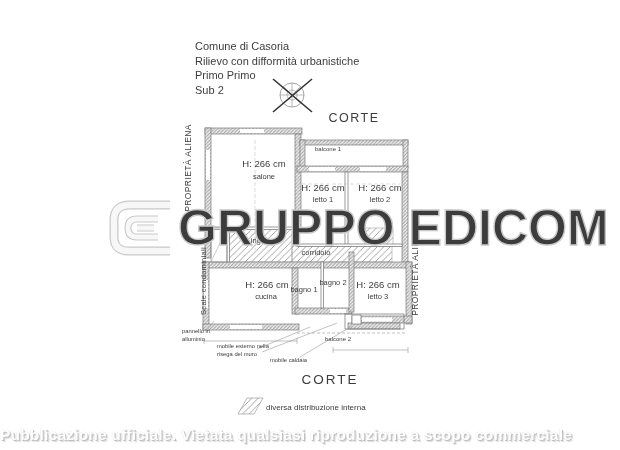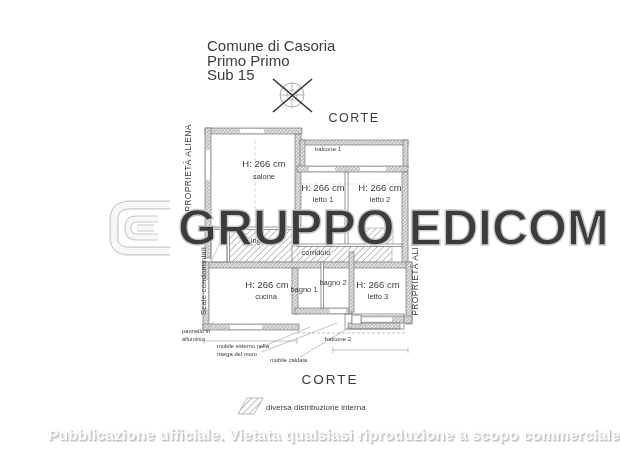--- a/index.html
+++ b/index.html
@@ -1,35 +1,36 @@
 <!DOCTYPE html>
 <html><head>
 <meta charset="utf-8">
 <style>
   html,body{margin:0;padding:0;background:#fff;}
   .page{position:relative;width:620px;height:450px;background:#ffffff;overflow:hidden;
         font-family:"Liberation Sans", sans-serif;}
-  .header-block{position:absolute;left:207px;top:39px;font-size:15px;line-height:14.5px;
+  .header-block{position:absolute;left:195px;top:39px;font-size:11px;line-height:14.5px;
         color:#3d3d3d;white-space:nowrap;}
   svg{position:absolute;left:0;top:0;}
   svg text{font-family:"Liberation Sans", sans-serif;fill:#3c3c3c;}
-  .footer-bar{position:absolute;left:0;bottom:2px;width:100%;height:22px;text-align:right;
+  .footer-bar{position:absolute;left:0;bottom:2px;width:100%;height:22px;text-align:left;
         font-size:15.5px;font-weight:700;letter-spacing:.2px;color:#ffffff;
         text-shadow:1px 1px 0 #c0c0c0, 2px 2px 1px #dadada, 0 0 1px #cccccc;
         white-space:nowrap;}
 </style>
 </head>
 <body>
 
 <div class="page">
 
   <div class="header-block">
     <div>Comune di Casoria</div>
+    <div>Rilievo con difformità urbanistiche</div>
     <div>Primo Primo</div>
-    <div>Sub 15</div>
+    <div>Sub 2</div>
   </div>
 
   <svg width="620" height="450" viewBox="0 0 620 450">
     <defs>
       <pattern id="wh" width="3.5" height="3.5" patternUnits="userSpaceOnUse">
         <rect width="3.5" height="3.5" fill="#eaeaea"></rect>
         <line x1="0" y1="3.5" x2="3.5" y2="0" stroke="#9e9e9e" stroke-width="0.9"></line>
       </pattern>
       <pattern id="mh" width="6.5" height="6.5" patternUnits="userSpaceOnUse">
         <line x1="0" y1="6.5" x2="6.5" y2="0" stroke="#8d8d8d" stroke-width="0.8"></line>

